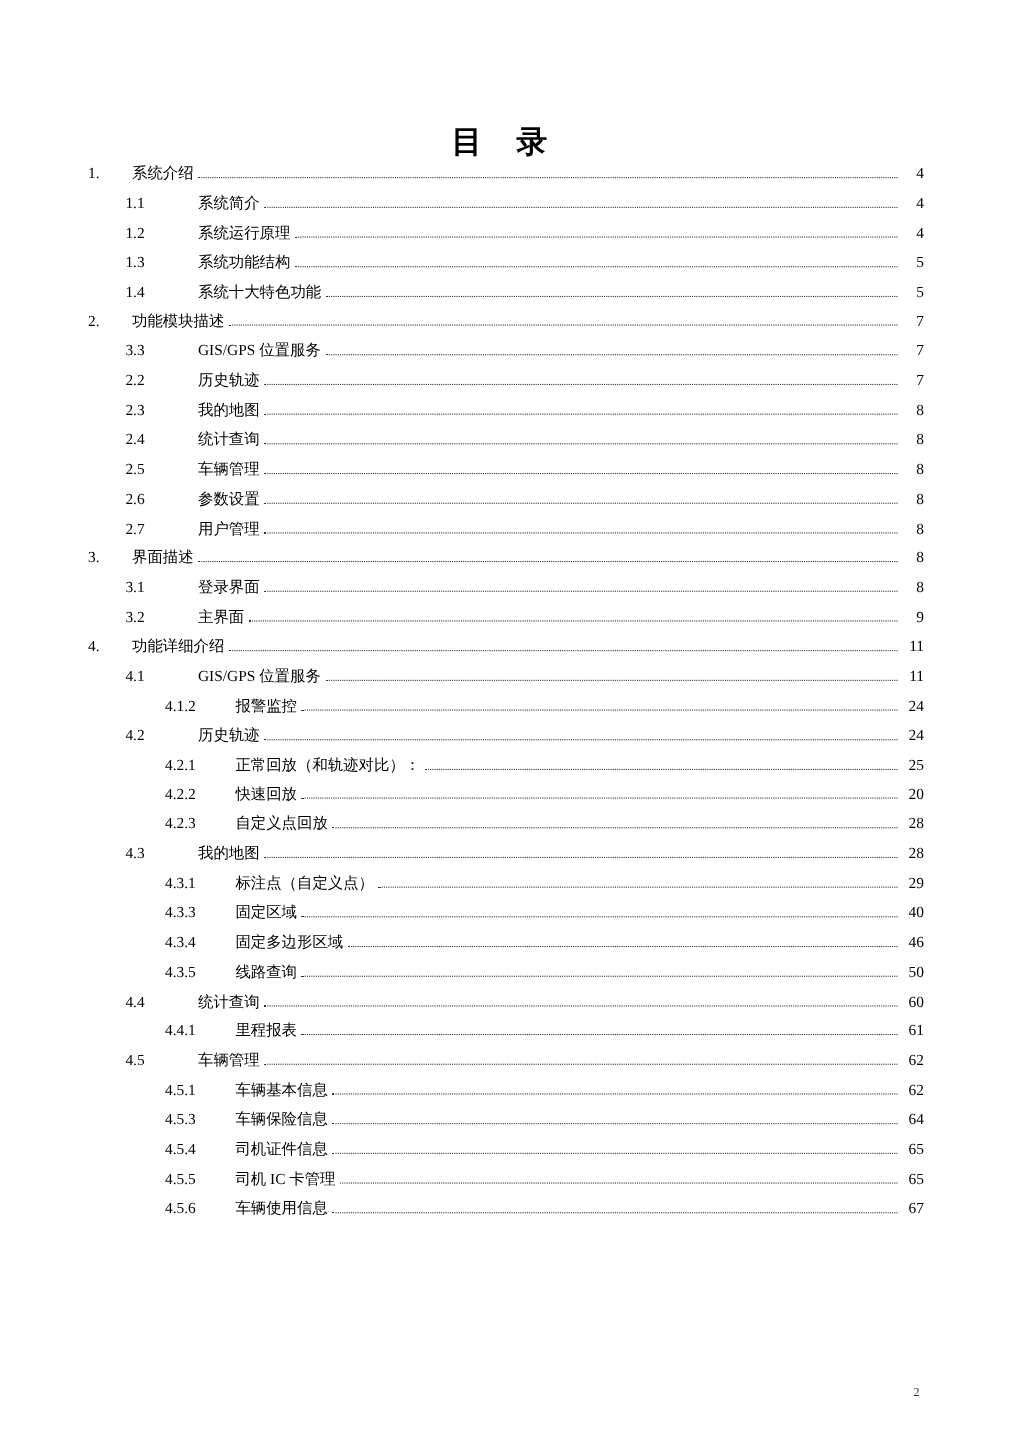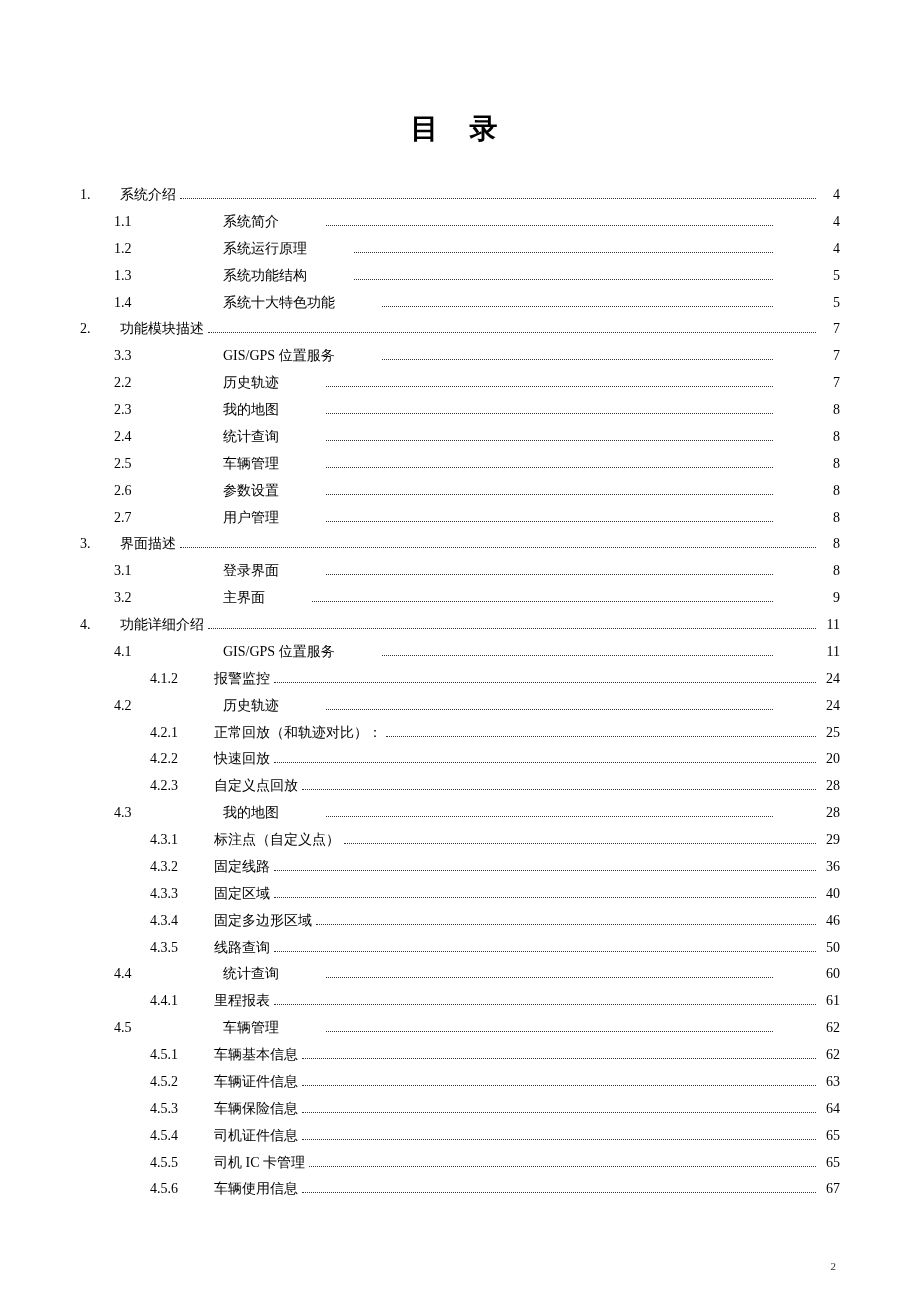--- a/index.html
+++ b/index.html
@@ -10,21 +10,20 @@
       font-family: "SimSun", "Songti SC", serif;
       color: #000;
       position: relative;
       padding: 110px 80px 0 80px;
     }
     .title {
       text-align: center;
       font-size: 28px;
       font-weight: bold;
       letter-spacing: 12px;
-      margin-bottom: 36px;
       font-family: "SimSun", "Songti SC", serif;
     }
     .toc { font-size: 14px; }
     .row {
       display: flex;
       align-items: baseline;
       margin-bottom: 5.2px;
       line-height: 1.55;
     }
     .num {
@@ -44,21 +43,21 @@
       height: 1px;
     }
     .pg {
       white-space: nowrap;
       flex-shrink: 0;
       text-align: right;
       min-width: 20px;
     }
     
     .l1 .num { width: 38px; }
-    .l2 { padding-left: 34px; gap: 43px; }
+    .l2 { padding-left: 34px; }
     .l2 .num { width: 64px; }
     .l3 { padding-left: 70px; }
     .l3 .num { width: 62px; }
     .page-num {
       position: absolute;
       bottom: 30px;
       right: 84px;
       font-size: 11px;
       color: #333;
     }
@@ -213,26 +212,20 @@
       <span class="dots"></span>
       <span class="pg">28</span>
     </div>
     <div class="row l3">
       <span class="num">4.3.1</span>
       <span class="txt">标注点（自定义点）</span>
       <span class="dots"></span>
       <span class="pg">29</span>
     </div>
     <div class="row l3">
-      <span class="num">4.3.2</span>
-      <span class="txt">固定线路</span>
-      <span class="dots"></span>
-      <span class="pg">36</span>
-    </div>
-    <div class="row l3">
       <span class="num">4.3.3</span>
       <span class="txt">固定区域</span>
       <span class="dots"></span>
       <span class="pg">40</span>
     </div>
     <div class="row l3">
       <span class="num">4.3.4</span>
       <span class="txt">固定多边形区域</span>
       <span class="dots"></span>
       <span class="pg">46</span>
@@ -261,26 +254,20 @@
       <span class="dots"></span>
       <span class="pg">62</span>
     </div>
     <div class="row l3">
       <span class="num">4.5.1</span>
       <span class="txt">车辆基本信息</span>
       <span class="dots"></span>
       <span class="pg">62</span>
     </div>
     <div class="row l3">
-      <span class="num">4.5.2</span>
-      <span class="txt">车辆证件信息</span>
-      <span class="dots"></span>
-      <span class="pg">63</span>
-    </div>
-    <div class="row l3">
       <span class="num">4.5.3</span>
       <span class="txt">车辆保险信息</span>
       <span class="dots"></span>
       <span class="pg">64</span>
     </div>
     <div class="row l3">
       <span class="num">4.5.4</span>
       <span class="txt">司机证件信息</span>
       <span class="dots"></span>
       <span class="pg">65</span>

